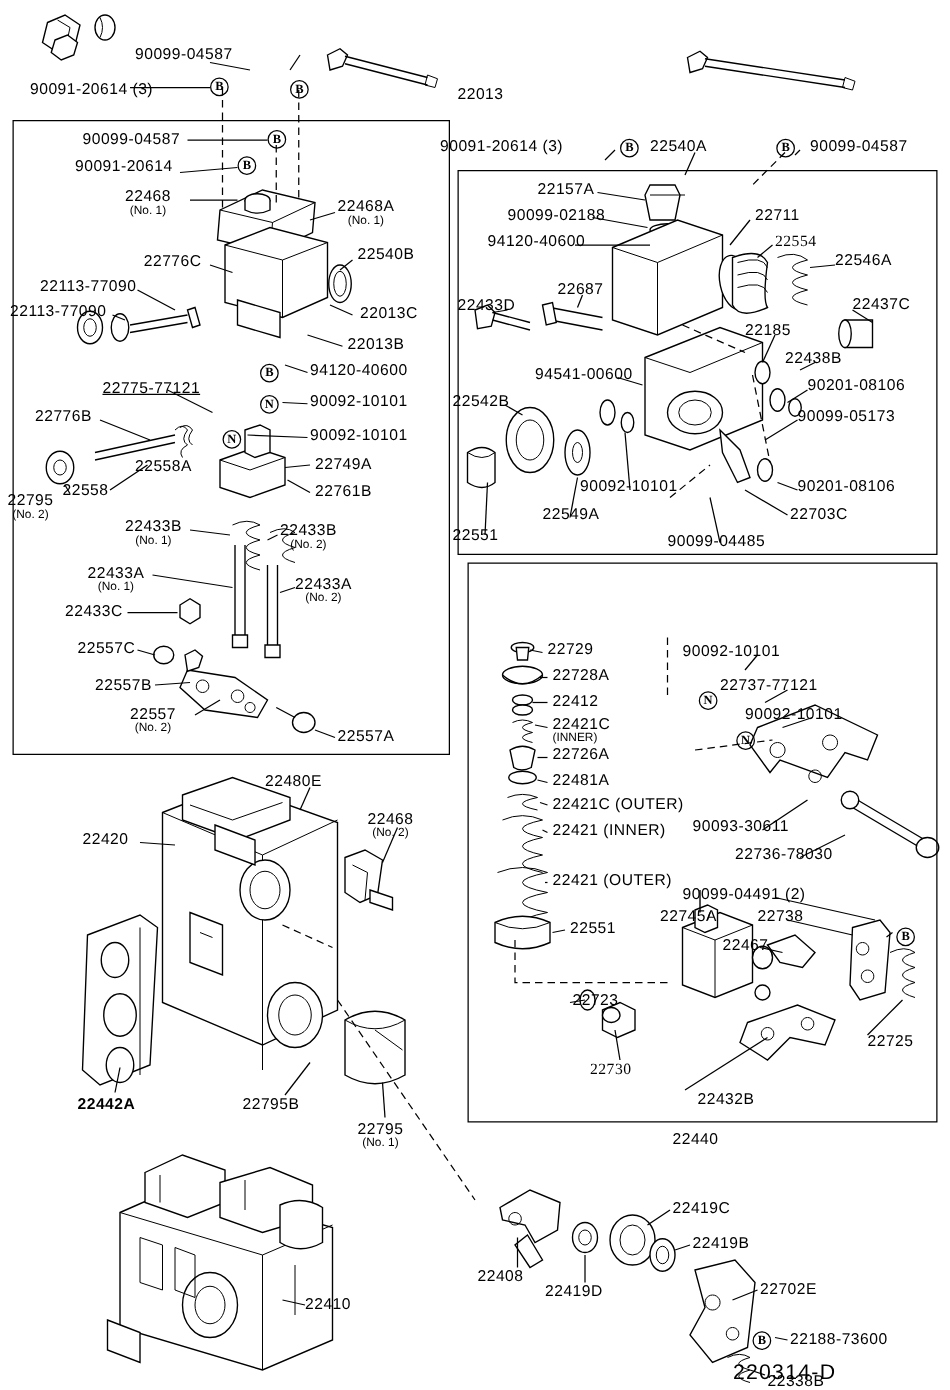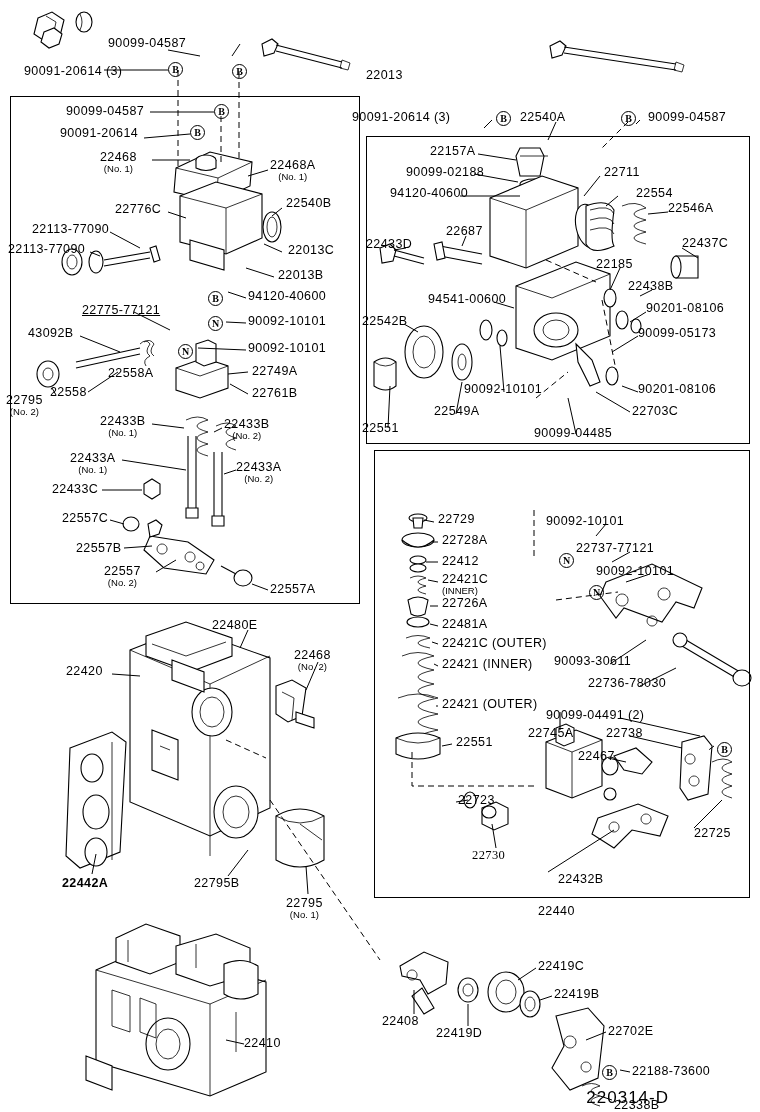--- a/index.html
+++ b/index.html
@@ -401,21 +401,21 @@
   </div>
   <div class="lbl" style="left:115px;top:202px;">22776C</div>
   <div class="lbl" style="left:286px;top:196px;">22540B</div>
   <div class="lbl" style="left:288px;top:243px;">22013C</div>
   <div class="lbl" style="left:278px;top:268px;">22013B</div>
   <div class="lbl" style="left:32px;top:222px;">22113-77090</div>
   <div class="lbl" style="left:8px;top:242px;">22113-77090</div>
   <div class="lbl" style="left:248px;top:289px;">94120-40600</div>
   <div class="lbl" style="left:82px;top:303px;text-decoration:underline;">22775-77121</div>
   <div class="lbl" style="left:248px;top:314px;">90092-10101</div>
-  <div class="lbl" style="left:28px;top:326px;">43092B</div>
+  <div class="lbl" style="left:28px;top:326px;">22776B</div>
   <div class="lbl" style="left:248px;top:341px;">90092-10101</div>
   <div class="lbl" style="left:108px;top:366px;">22558A</div>
   <div class="lbl" style="left:252px;top:364px;">22749A</div>
   <div class="lbl" style="left:252px;top:386px;">22761B</div>
   <div class="lbl" style="left:50px;top:385px;">22558</div>
   <div class="lbl ctr" style="left:6px;top:393px;">
      <span>22795</span>
      <span class="sub">(No. 2)</span>
   </div>
   <div class="lbl ctr" style="left:100px;top:414px;">
@@ -443,21 +443,21 @@
   </div>
   <div class="lbl" style="left:270px;top:582px;">22557A</div>
 
   <div class="lbl" style="left:352px;top:110px;">90091-20614 (3)</div>
   <div class="lbl" style="left:520px;top:110px;">22540A</div>
   <div class="lbl" style="left:648px;top:110px;">90099-04587</div>
   <div class="lbl" style="left:430px;top:144px;">22157A</div>
   <div class="lbl" style="left:406px;top:165px;">90099-02188</div>
   <div class="lbl" style="left:390px;top:186px;">94120-40600</div>
   <div class="lbl" style="left:604px;top:165px;">22711</div>
-  <div class="lbl" style="left:636px;top:186px;">22554</div>
+  <div class="lbl" style="left:620px;top:186px;font-family:Liberation Serif, serif;">22554</div>
   <div class="lbl" style="left:668px;top:201px;">22546A</div>
   <div class="lbl" style="left:682px;top:236px;">22437C</div>
   <div class="lbl" style="left:366px;top:237px;">22433D</div>
   <div class="lbl" style="left:446px;top:224px;">22687</div>
   <div class="lbl" style="left:596px;top:257px;">22185</div>
   <div class="lbl" style="left:628px;top:279px;">22438B</div>
   <div class="lbl" style="left:428px;top:292px;">94541-00600</div>
   <div class="lbl" style="left:362px;top:314px;">22542B</div>
   <div class="lbl" style="left:646px;top:301px;">90201-08106</div>
   <div class="lbl" style="left:638px;top:326px;">90099-05173</div>

